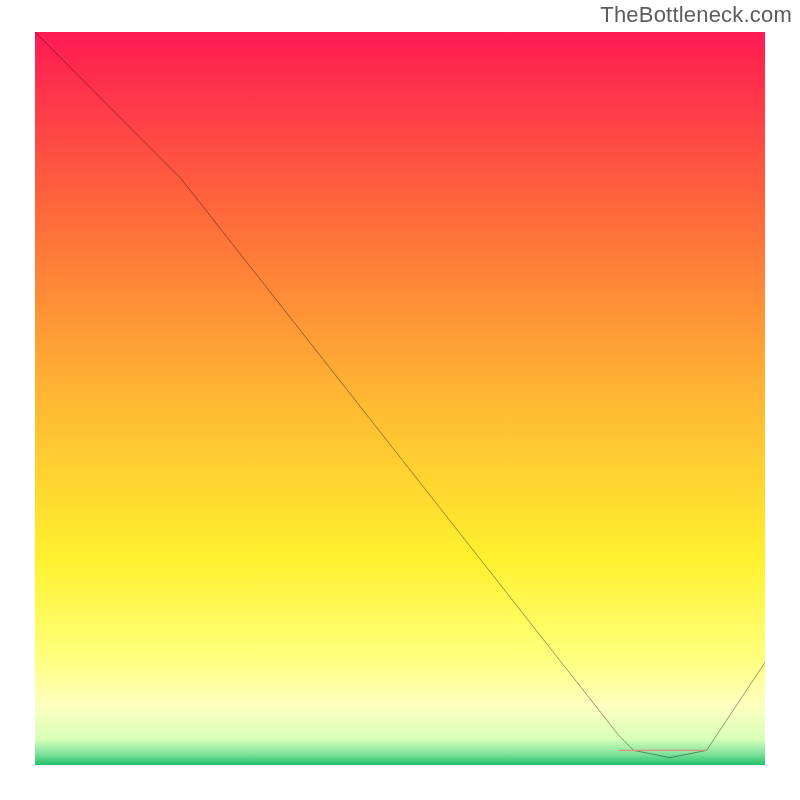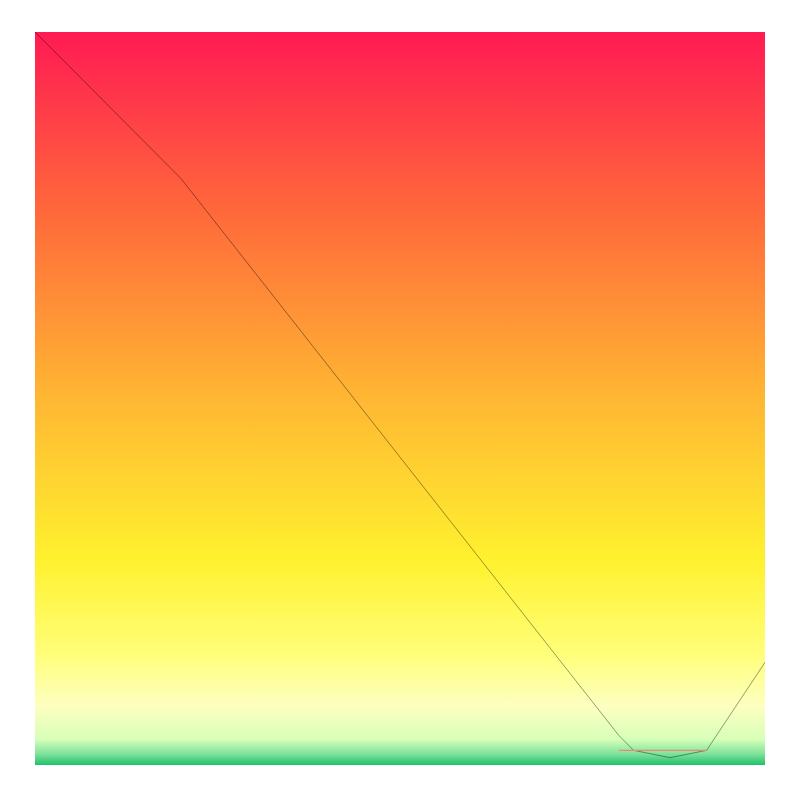--- a/index.html
+++ b/index.html
@@ -37,20 +37,21 @@
     width: 100%;
     height: 100%;
     display: block;
   }
 </style>
 </head>
 <body>
 
 <div class="canvas">
 
+  <div class="watermark">TheBottleneck.com</div>
 
   <div class="plot-area">
     <svg viewBox="0 0 100 100" preserveAspectRatio="none">
       <defs>
         <linearGradient id="bgGrad" x1="0" y1="0" x2="0" y2="1">
 
         <stop offset="0%" stop-color="#ff1a53"></stop>
             <stop offset="25%" stop-color="#ff6a3a"></stop>
             <stop offset="50%" stop-color="#ffb733"></stop>
             <stop offset="72%" stop-color="#fff12e"></stop>

